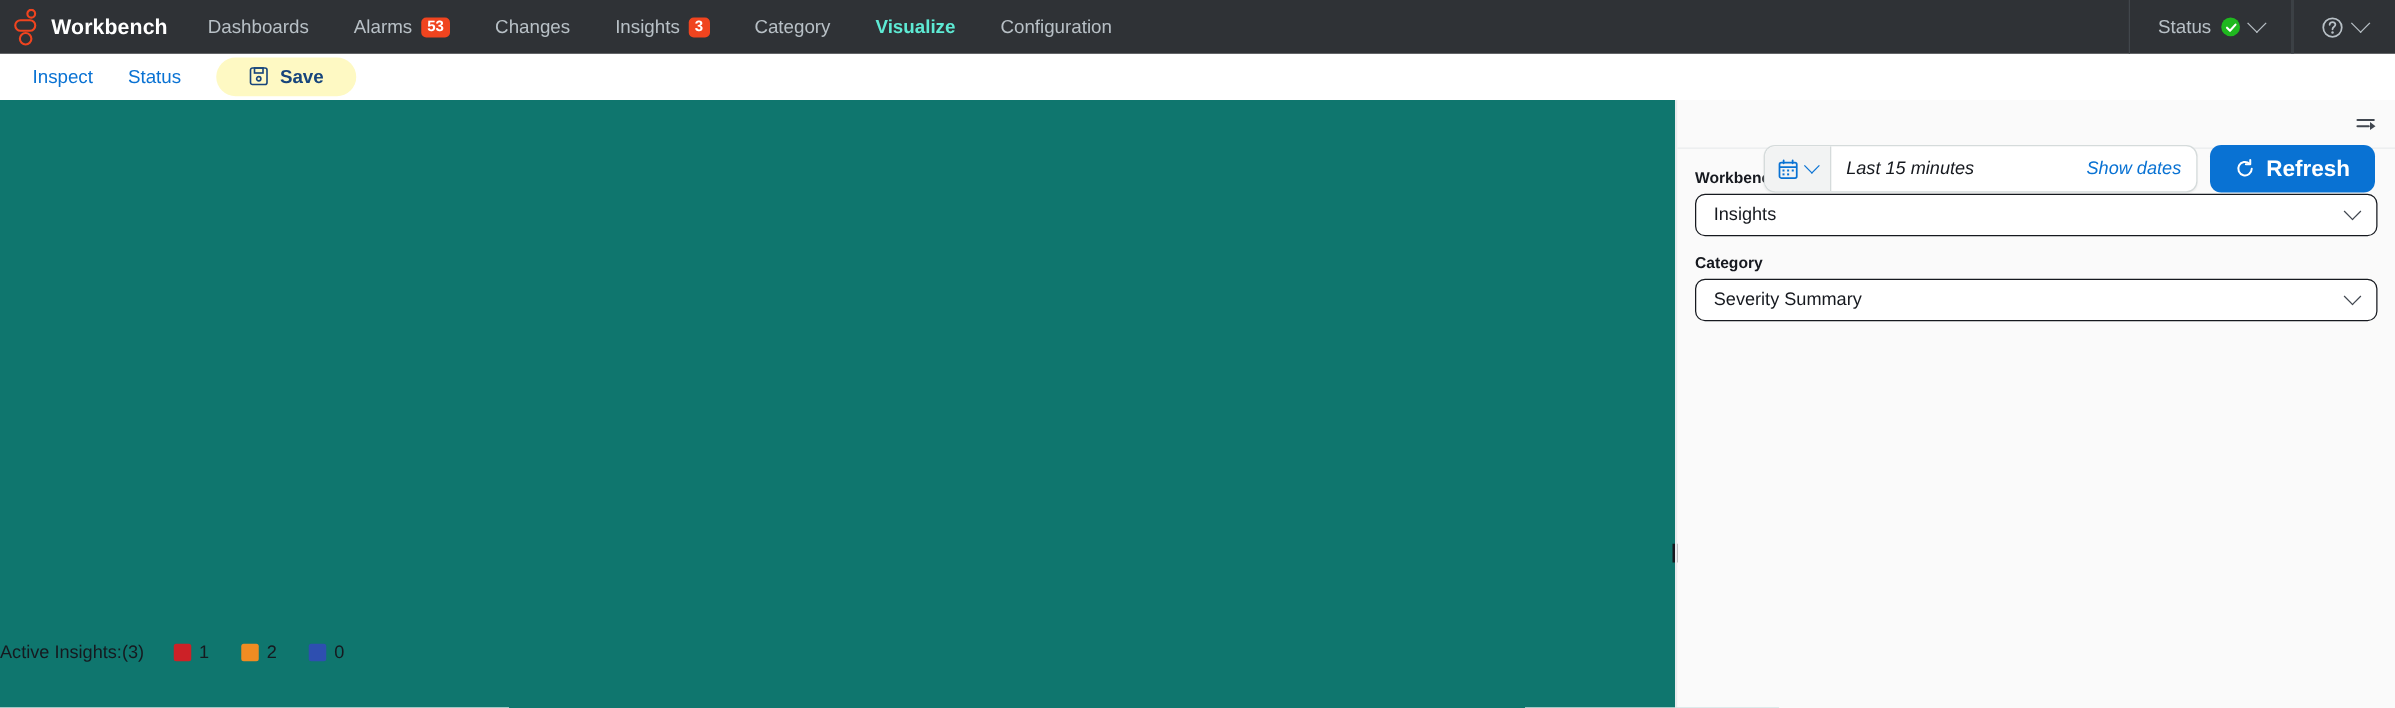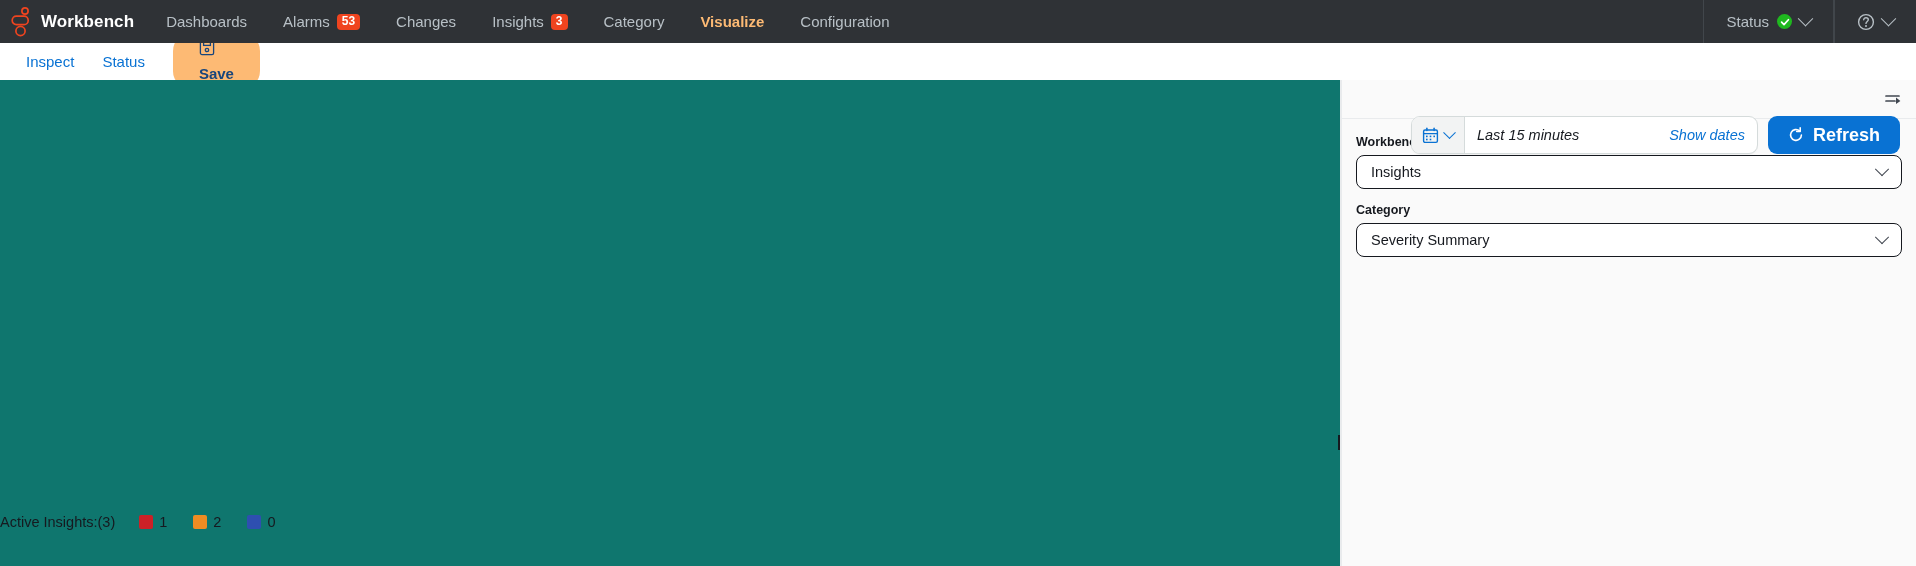--- a/index.html
+++ b/index.html
@@ -31,21 +31,21 @@
 
   .nav-item {
     display: flex; align-items: center; gap: 7px;
     padding: 0 18px;
     height: 100%;
     color: #b8c0c6;
     white-space: nowrap;
     cursor: pointer;
     font-size: 15px;
   }
-  .nav-item.active { color: #fdba74; font-weight: bold; }
+  .nav-item.active { color: #5eead4; font-weight: bold; }
   .badge {
     background: #f0441f;
     color: #ffffff;
     font-size: 12px;
     font-weight: bold;
     border-radius: 4px;
     padding: 1px 5px 2px 5px;
     line-height: 13px;
     display: inline-block;
   }
@@ -89,30 +89,29 @@
   }
   .tb-link {
     color: #0972d3;
     font-size: 15px;
     padding: 6px 12px;
     cursor: pointer;
     border-radius: 18px;
     white-space: nowrap;
   }
   .tb-save {
-    display: flex; gap: 9px;
-    background: #fdba74;
+    display: flex; align-items: center; gap: 9px;
+    background: #fef9c3;
     color: #17457c;
     font-weight: bold;
     font-size: 15px;
     padding: 7px 26px;
     border-radius: 18px;
     cursor: pointer;
     margin-left: 12px;
-    flex-direction: column;
   }
   .tb-save svg { display:block; }
 
   
   .content {
     position: relative;
     height: calc(566px - 43px - 37px);
     display: flex;
     background: #ffffff;
   }

